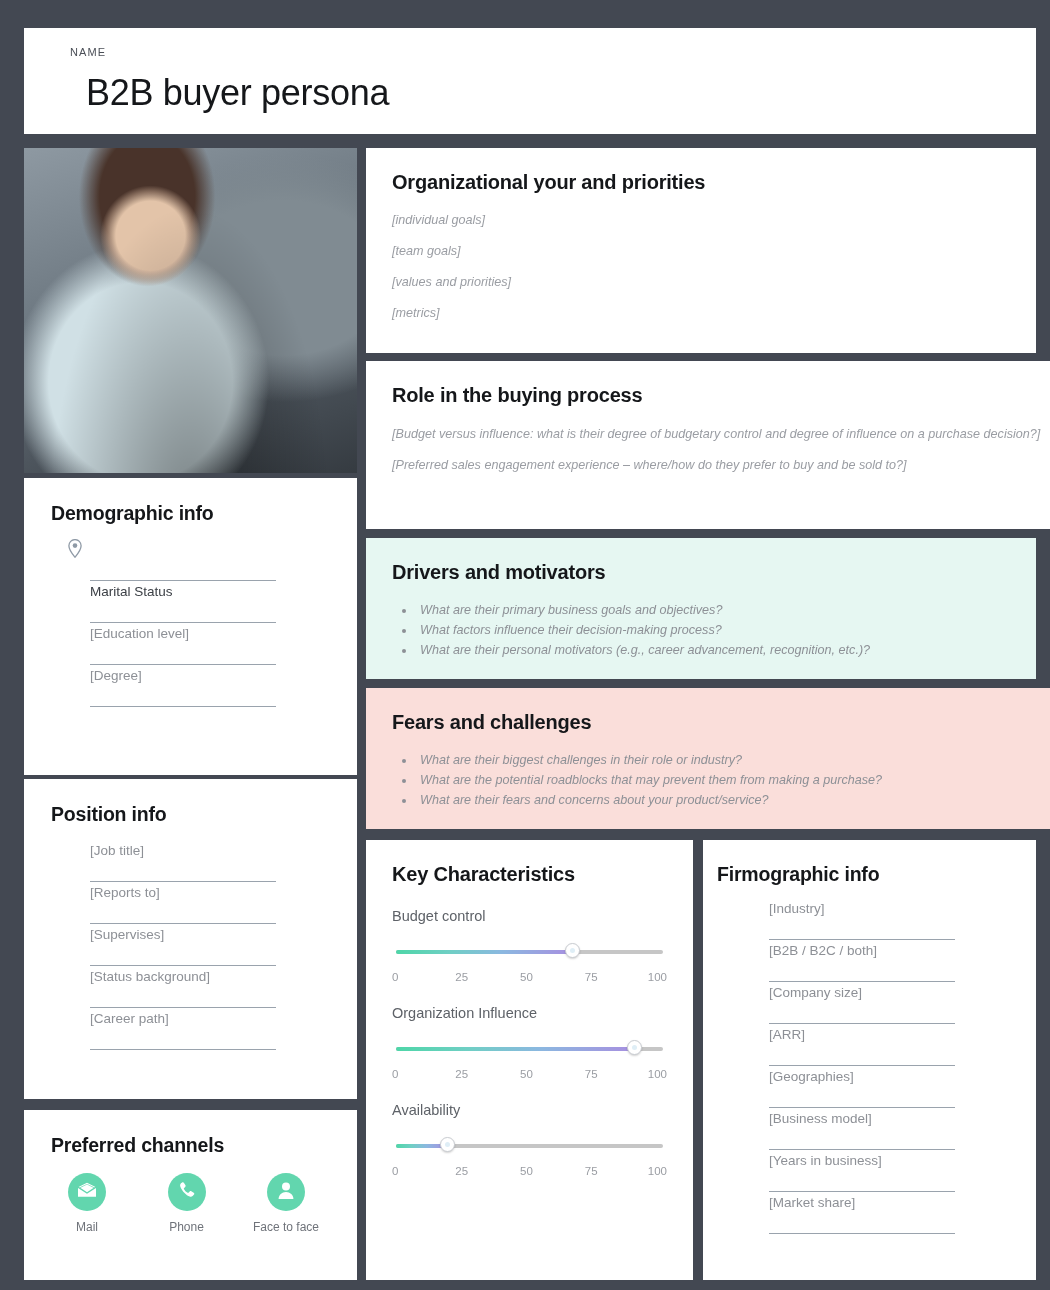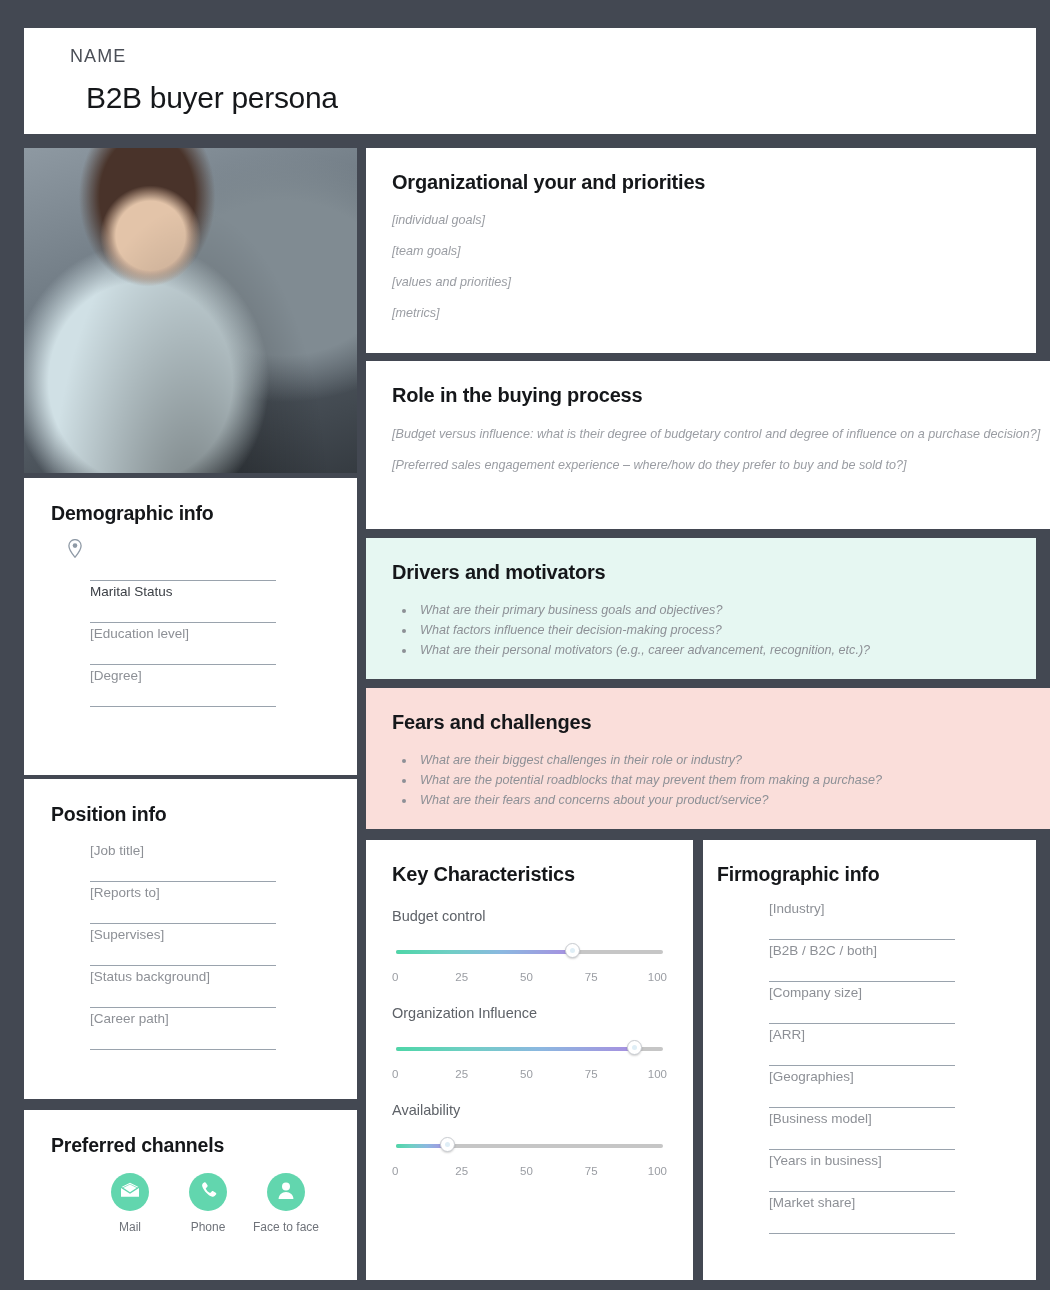--- a/index.html
+++ b/index.html
@@ -27,28 +27,28 @@
   .card.mint { background: #e6f7f2; }
   .card.pink { background: #fadeda; }
 
   
   #header-card {
     left: 24px; top: 28px;
     width: 1012px; height: 106px;
     padding: 18px 0 0 46px;
   }
   .name-label {
-    font-size: 18px;
+    font-size: 11px;
     letter-spacing: 1.1px;
     color: #4b4f57;
     font-weight: 400;
   }
   .persona-title {
     margin-top: 14px;
-    font-size: 30px;
+    font-size: 36px;
     font-weight: 400;
     color: #15171a;
     letter-spacing: -0.3px;
     padding-left: 16px;
   }
 
   
   #photo-card {
     left: 24px; top: 148px;
     width: 333px; height: 325px;
@@ -106,22 +106,22 @@
   .pin-icon {
     position: absolute;
     left: -22px;
     top: 0px;
     color: #8f9aa6;
   }
 
   
   .channels-row {
     display: flex;
-    justify-content: flex-end;
-    padding: 16px 32px 0 40px;
+    justify-content: space-between;
+    padding: 16px 32px 0 24px;
   }
   .channel { text-align: center; width: 78px; }
   .channel-circle {
     width: 38px; height: 38px;
     border-radius: 50%;
     background: #62d6ae;
     margin: 0 auto;
     display: flex; align-items: center; justify-content: center;
   }
   .channel-label {

